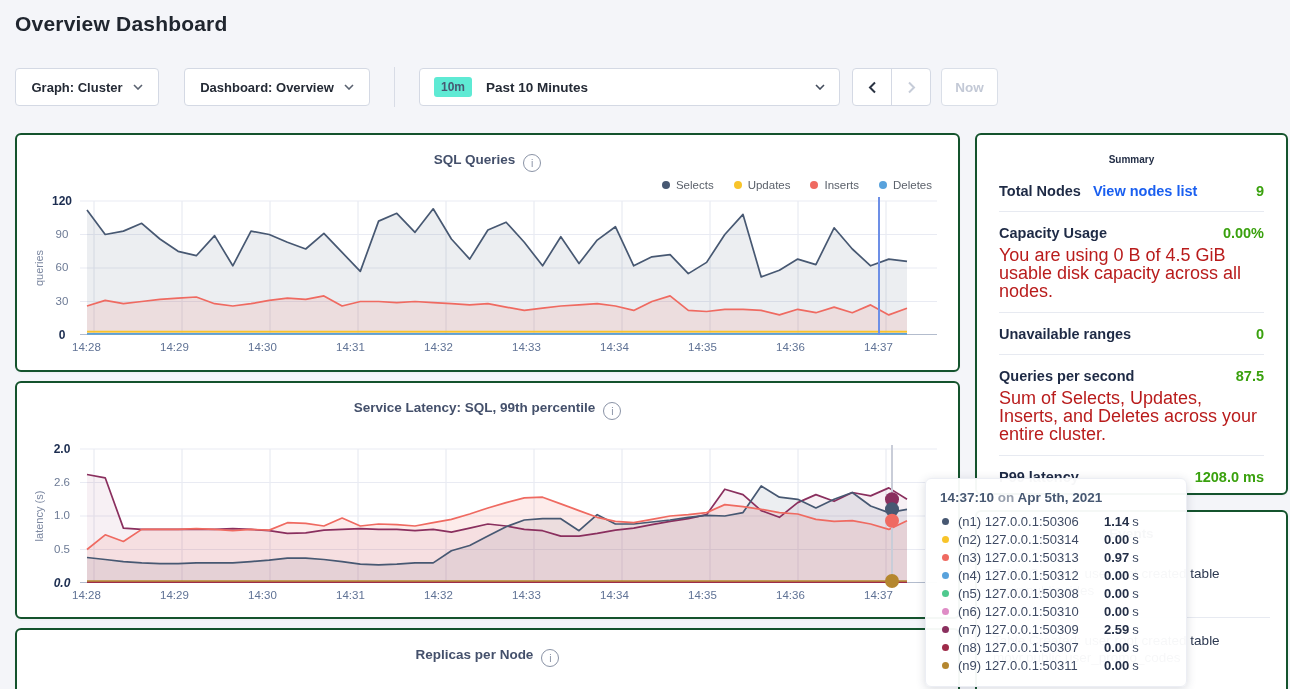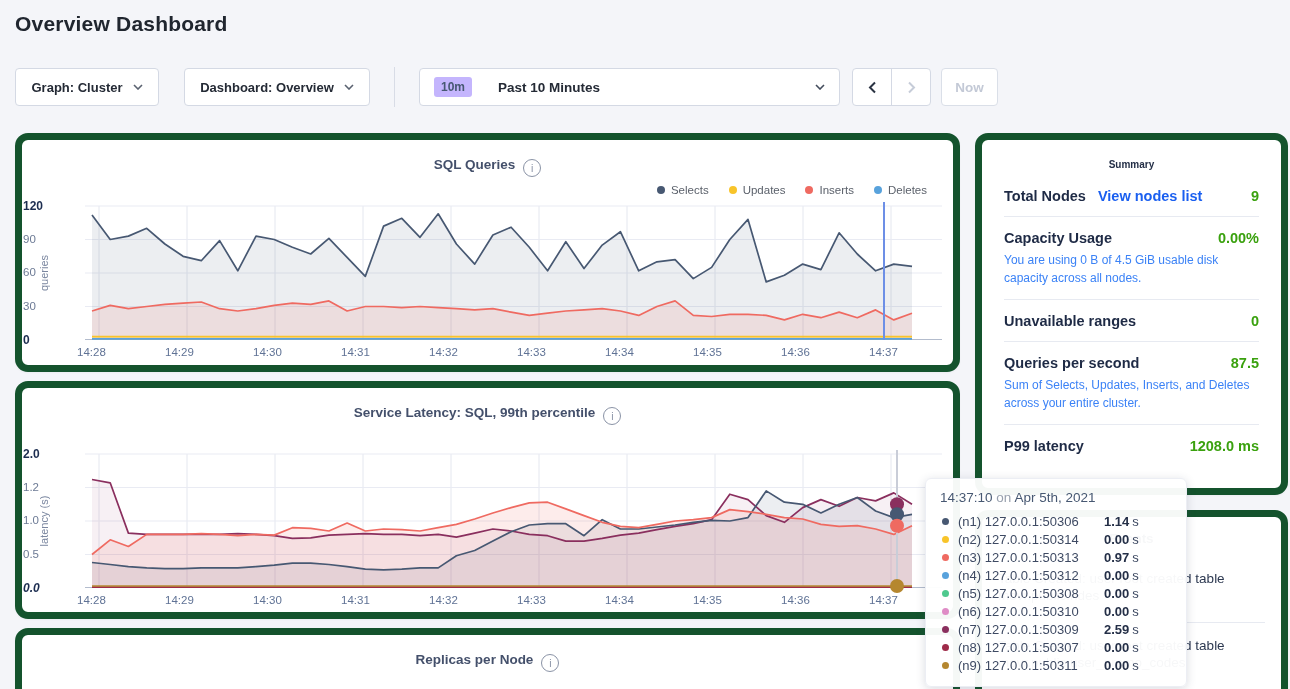--- a/index.html
+++ b/index.html
@@ -4,56 +4,56 @@
 <style>
   html,body{margin:0;padding:0;background:#f4f5f9;font-family:"Liberation Sans",sans-serif;color:#242a35;}
   #root{position:relative;width:1290px;height:689px;overflow:hidden;background:#f4f5f9;}
   h1.page-title{position:absolute;left:15px;top:12px;margin:0;font-size:21px;font-weight:600;color:#20262f;letter-spacing:.2px;}
   .ctrl{position:absolute;height:38px;background:#fff;border:1px solid #d4d9e4;border-radius:4px;display:flex;align-items:center;box-sizing:border-box;font-size:13px;font-weight:700;color:#242a35;cursor:pointer;}
   .ctrl .chev{margin-left:10px;display:inline-flex;}
   #btn-graph{left:15px;top:68px;width:144px;justify-content:center;}
   #btn-dashboard{left:184px;top:68px;width:186px;justify-content:center;}
   #tb-divider{position:absolute;left:394px;top:67px;width:1px;height:40px;background:#d8dce6;}
   #time-select{left:419px;top:68px;width:421px;padding:0 14px;font-size:13.5px;}
-  #time-select .badge{background:#c4b5fd;color:#475872;font-size:12px;font-weight:700;border-radius:3px;padding:3px 7px;margin-right:26px;}
+  #time-select .badge{background:#5eead4;color:#475872;font-size:12px;font-weight:700;border-radius:3px;padding:3px 7px;margin-right:14px;}
   #time-select .chev{margin-left:auto;}
   #arrow-group{left:852px;top:68px;width:79px;padding:0;display:flex;}
   .arrow-cell{width:39px;height:100%;display:flex;align-items:center;justify-content:center;}
   .arrow-cell+.arrow-cell{border-left:1px solid #d4d9e4;}
   #arrow-prev{color:#2a3342;} #arrow-next{color:#c6ccd8;}
   #btn-now{left:941px;top:68px;width:57px;justify-content:center;color:#c3c9d6;border-color:#dadfe8;font-size:13.5px;}
-  .card{position:absolute;background:#fff;border:7px solid #14532d;border-radius:13px;box-shadow:0 1px 2px rgba(40,50,80,.04);box-sizing:border-box;}
+  .card{position:absolute;background:#fff;border:2px solid #14532d;border-radius:6px;box-shadow:0 1px 2px rgba(40,50,80,.04);box-sizing:border-box;}
   #card-sql{left:15px;top:133px;width:945px;height:239px;}
   #card-lat{left:15px;top:381px;width:945px;height:238px;}
   #card-rep{left:15px;top:628px;width:945px;height:120px;}
   #card-summary{left:975px;top:133px;width:313px;height:362px;padding:0 22px;}
   #card-events{left:975px;top:510px;width:313px;height:200px;padding-top:14px;}
   .chart-title{position:absolute;left:0;top:0;width:100%;padding-top:17px;text-align:center;font-size:13.5px;font-weight:700;color:#44506b;}
   .info-icon{display:inline-flex;align-items:center;justify-content:center;width:16px;height:16px;border:1px solid #8a93a6;border-radius:50%;font-size:10.5px;font-weight:400;color:#8a93a6;margin-left:8px;vertical-align:-3px;font-style:normal;cursor:pointer;}
   .legend{position:absolute;top:44px;right:26px;display:flex;gap:20px;align-items:center;}
   .legend-item{display:flex;align-items:center;gap:6px;font-size:11.5px;color:#5b616b;}
   .legend-dot{width:8px;height:8px;border-radius:50%;}
   .plot{position:absolute;left:63px;top:66px;width:857px;height:134px;overflow:visible;}
-  .ytick{position:absolute;left:1px;width:58px;text-align:left;font-size:11.5px;color:#6c7a95;}
+  .ytick{position:absolute;left:16px;width:58px;text-align:center;font-size:11.5px;color:#6c7a95;}
   .ytick.bold{font-weight:700;color:#1c2d50;font-size:12px;}
   .xtick{position:absolute;top:206px;width:44px;text-align:left;font-size:11.5px;color:#5f7295;}
   .y-unit{position:absolute;left:22px;top:133px;transform:translate(-50%,-50%) rotate(-90deg);font-size:11px;color:#7b87a0;white-space:nowrap;}
   .sum-head{margin:19px 0 18px;text-align:center;font-size:10px;font-weight:700;color:#242f47;}
   .sum-row{display:flex;align-items:baseline;margin-top:13px;font-size:14.5px;}
   .sum-label{font-weight:700;color:#1e2a45;}
   .sum-link{font-weight:700;color:#1a5ff0;margin-left:12px;cursor:pointer;text-decoration:none;}
   .sum-value{margin-left:auto;font-weight:700;color:#3aa10e;}
-  .sum-desc{margin:5px 0 0;font-size:12px;line-height:18px;color:#3b82f6;}
+  .sum-desc{margin:5px 0 0;font-size:18px;line-height:18px;color:#b91c1c;}
   .sum-divider{border-top:1px solid #e7eaf1;margin-top:12px;}
   .events-head{text-align:center;font-size:13.5px;font-weight:700;color:#242f47;}
   .events-body{padding:24px 16px 0;}
   .event-item{font-size:13.5px;color:#2c3850;line-height:17px;width:281px;}
   .event-divider{border-top:1px solid #e7eaf1;margin:18px 0 14px;}
   #tooltip{position:absolute;left:925px;top:478px;width:232px;padding:11px 14px 12px;background:rgba(255,255,255,.96);border:1px solid #eceef4;border-radius:6px;box-shadow:0 2px 10px rgba(50,60,90,.18);z-index:50;box-sizing:content-box;}
-  .tt-title{font-size:13.5px;color:#475872;margin-bottom:7px;}
+  .tt-title{font-size:13.5px;color:#475872;margin-bottom:7px;font-weight:bold;}
   .tt-title .on{color:#98a0ae;}
   .tt-row{display:flex;align-items:center;height:18px;font-size:13px;color:#3e4a63;}
   .tt-dot{width:7px;height:7px;border-radius:50%;margin:0 9px 0 2px;flex:none;}
   .tt-label{width:146px;}
   .tt-val{font-weight:700;color:#242f47;}
   .tt-unit{margin-left:3px;color:#3e4a63;}
 </style>
 </head>
 <body>
 
@@ -209,21 +209,21 @@
         <line x1="812" y1="-4" x2="812" y2="134" stroke="#c9cdd8" stroke-width="2"></line>
         <circle cx="812" cy="50.25" r="7" fill="#8a2f5e"></circle>
         <circle cx="812" cy="60.3" r="7" fill="#475872"></circle>
         <circle cx="812" cy="71.68999999999998" r="7" fill="#ef6a61"></circle>
         <circle cx="812" cy="131.99" r="7" fill="#b5872f"></circle>
       </svg>
     <div>
         <span class="ytick bold" style="top: 193px; font-style: italic;">0.0</span>
         <span class="ytick" style="top: 159.5px;">0.5</span>
         <span class="ytick" style="top: 126px;">1.0</span>
-        <span class="ytick" style="top: 92.5px;">1.2</span>
+        <span class="ytick" style="top: 92.5px;">2.6</span>
         <span class="ytick bold" style="top: 59px;">2.0</span>
         <span class="xtick" style="left: 55px;">14:28</span>
         <span class="xtick" style="left: 143px;">14:29</span>
         <span class="xtick" style="left: 231px;">14:30</span>
         <span class="xtick" style="left: 319px;">14:31</span>
         <span class="xtick" style="left: 407px;">14:32</span>
         <span class="xtick" style="left: 495px;">14:33</span>
         <span class="xtick" style="left: 583px;">14:34</span>
         <span class="xtick" style="left: 671px;">14:35</span>
         <span class="xtick" style="left: 759px;">14:36</span>

